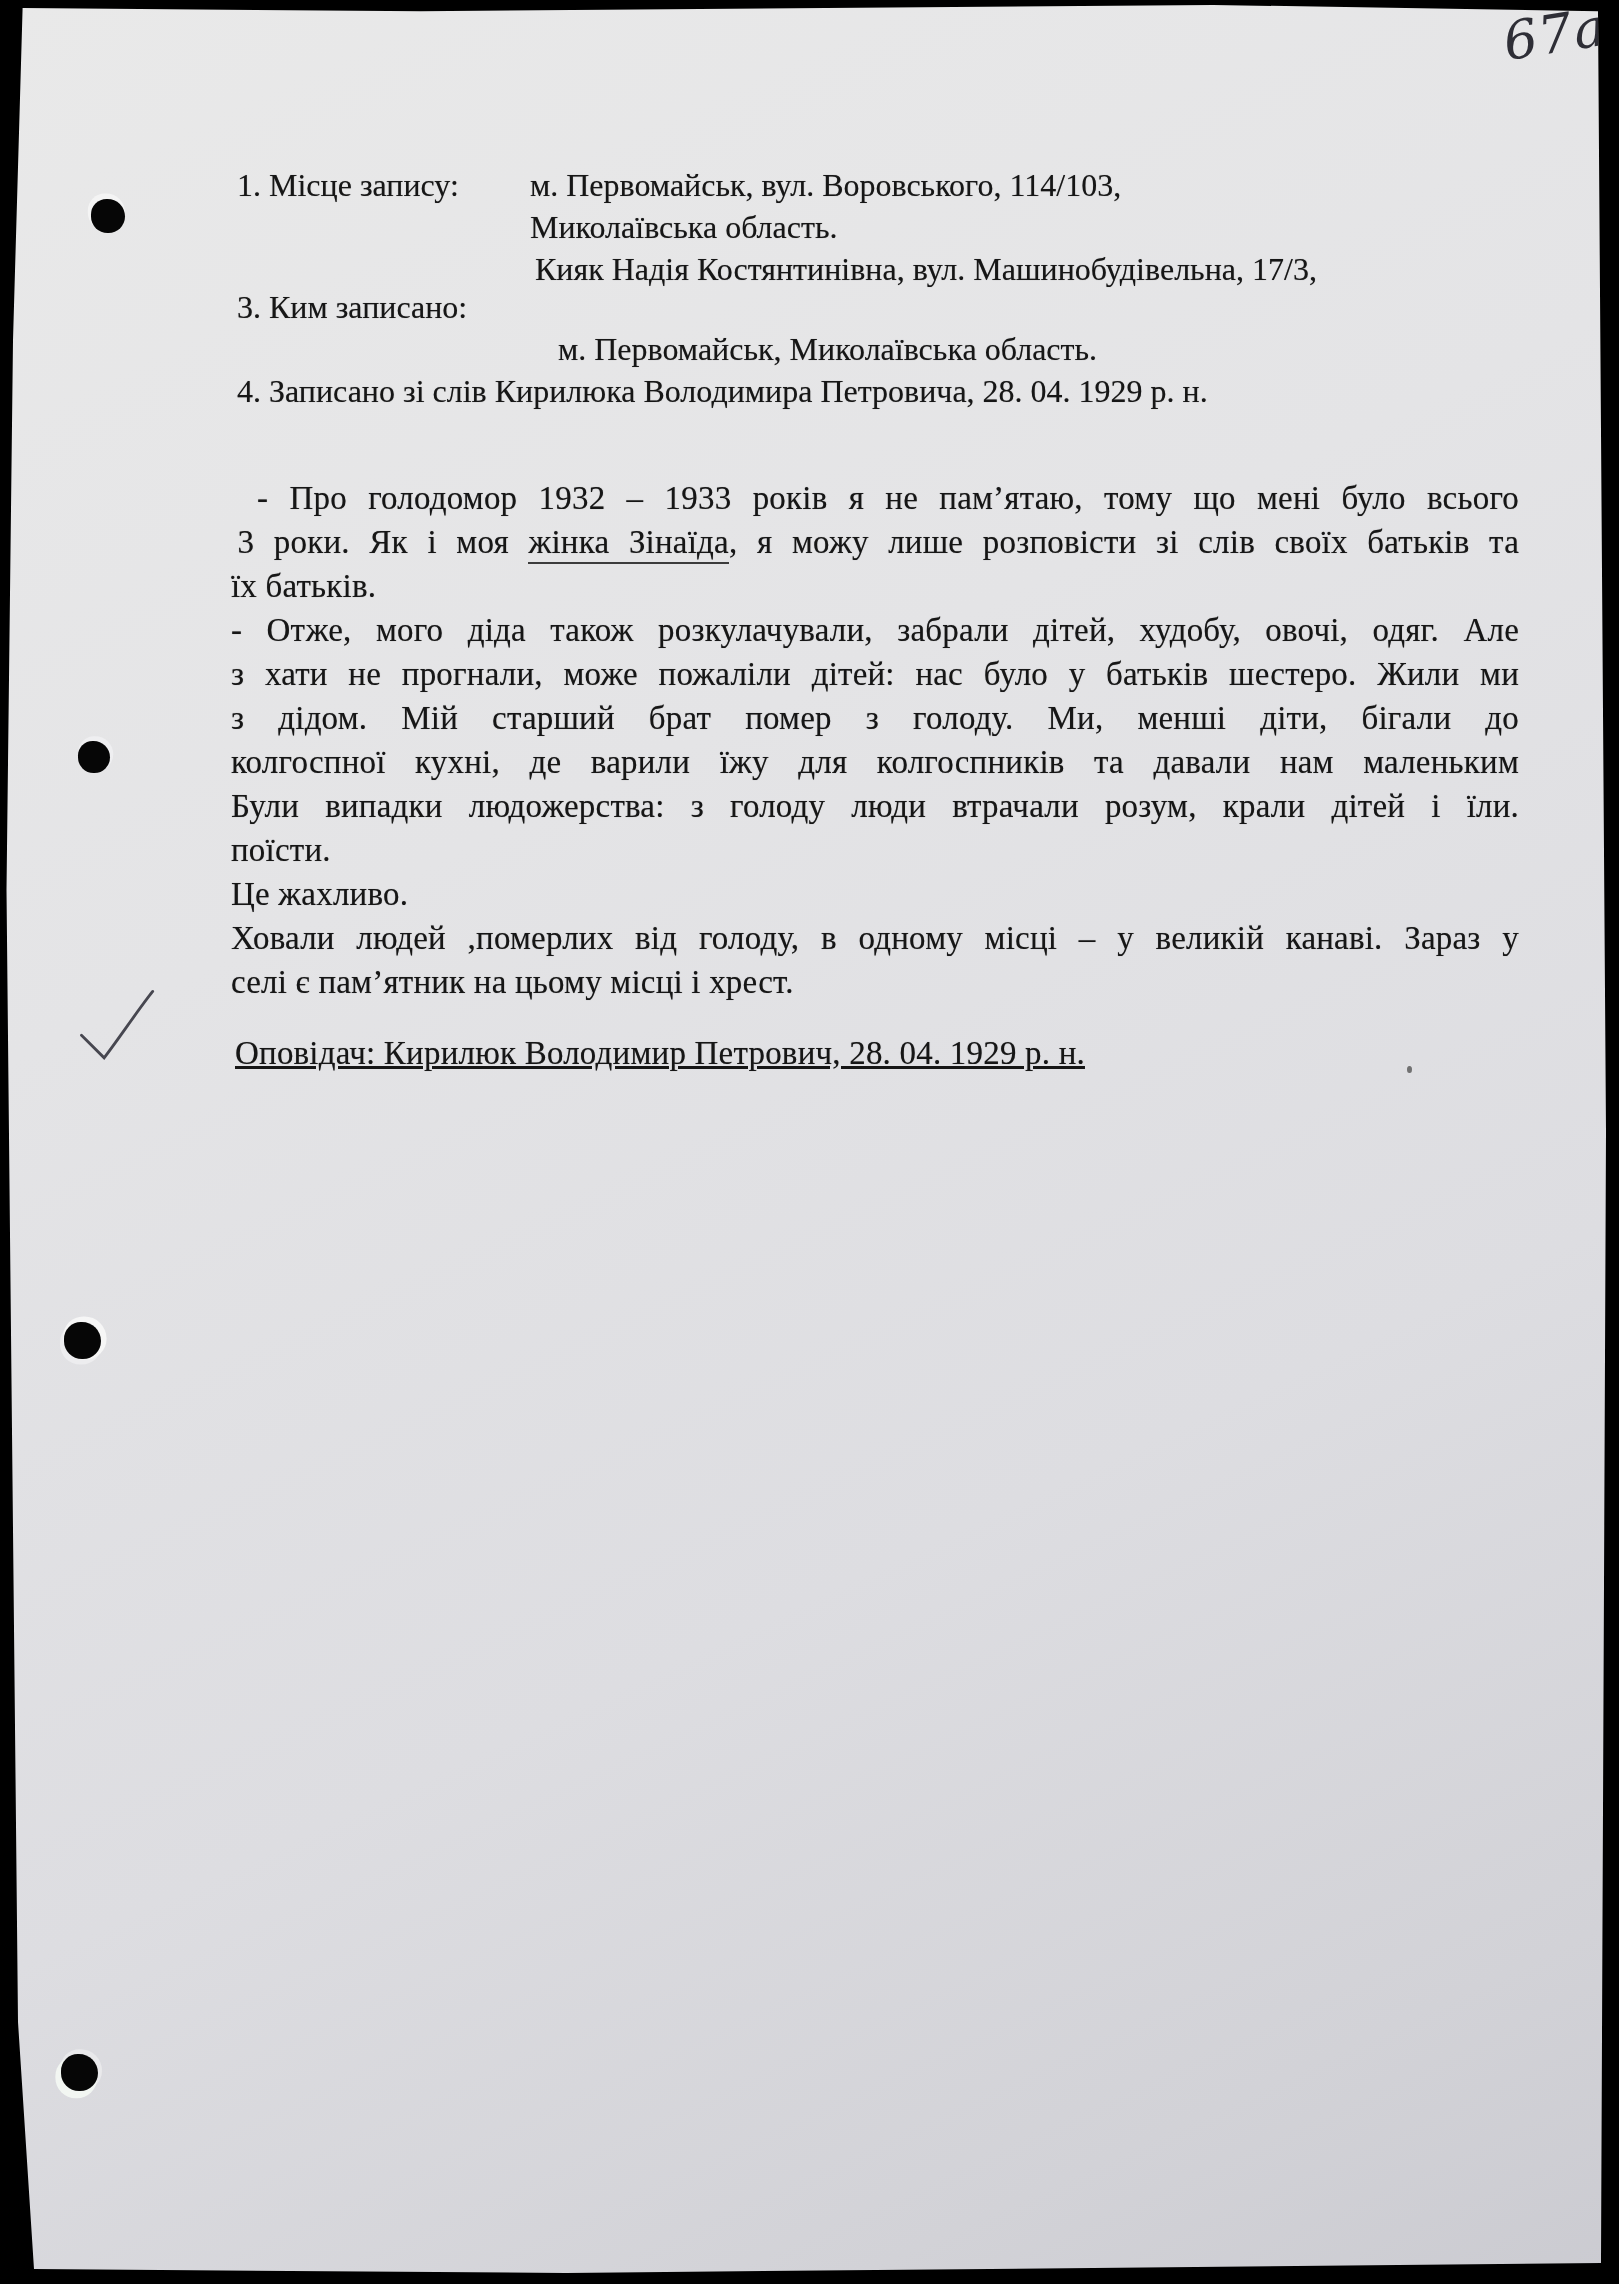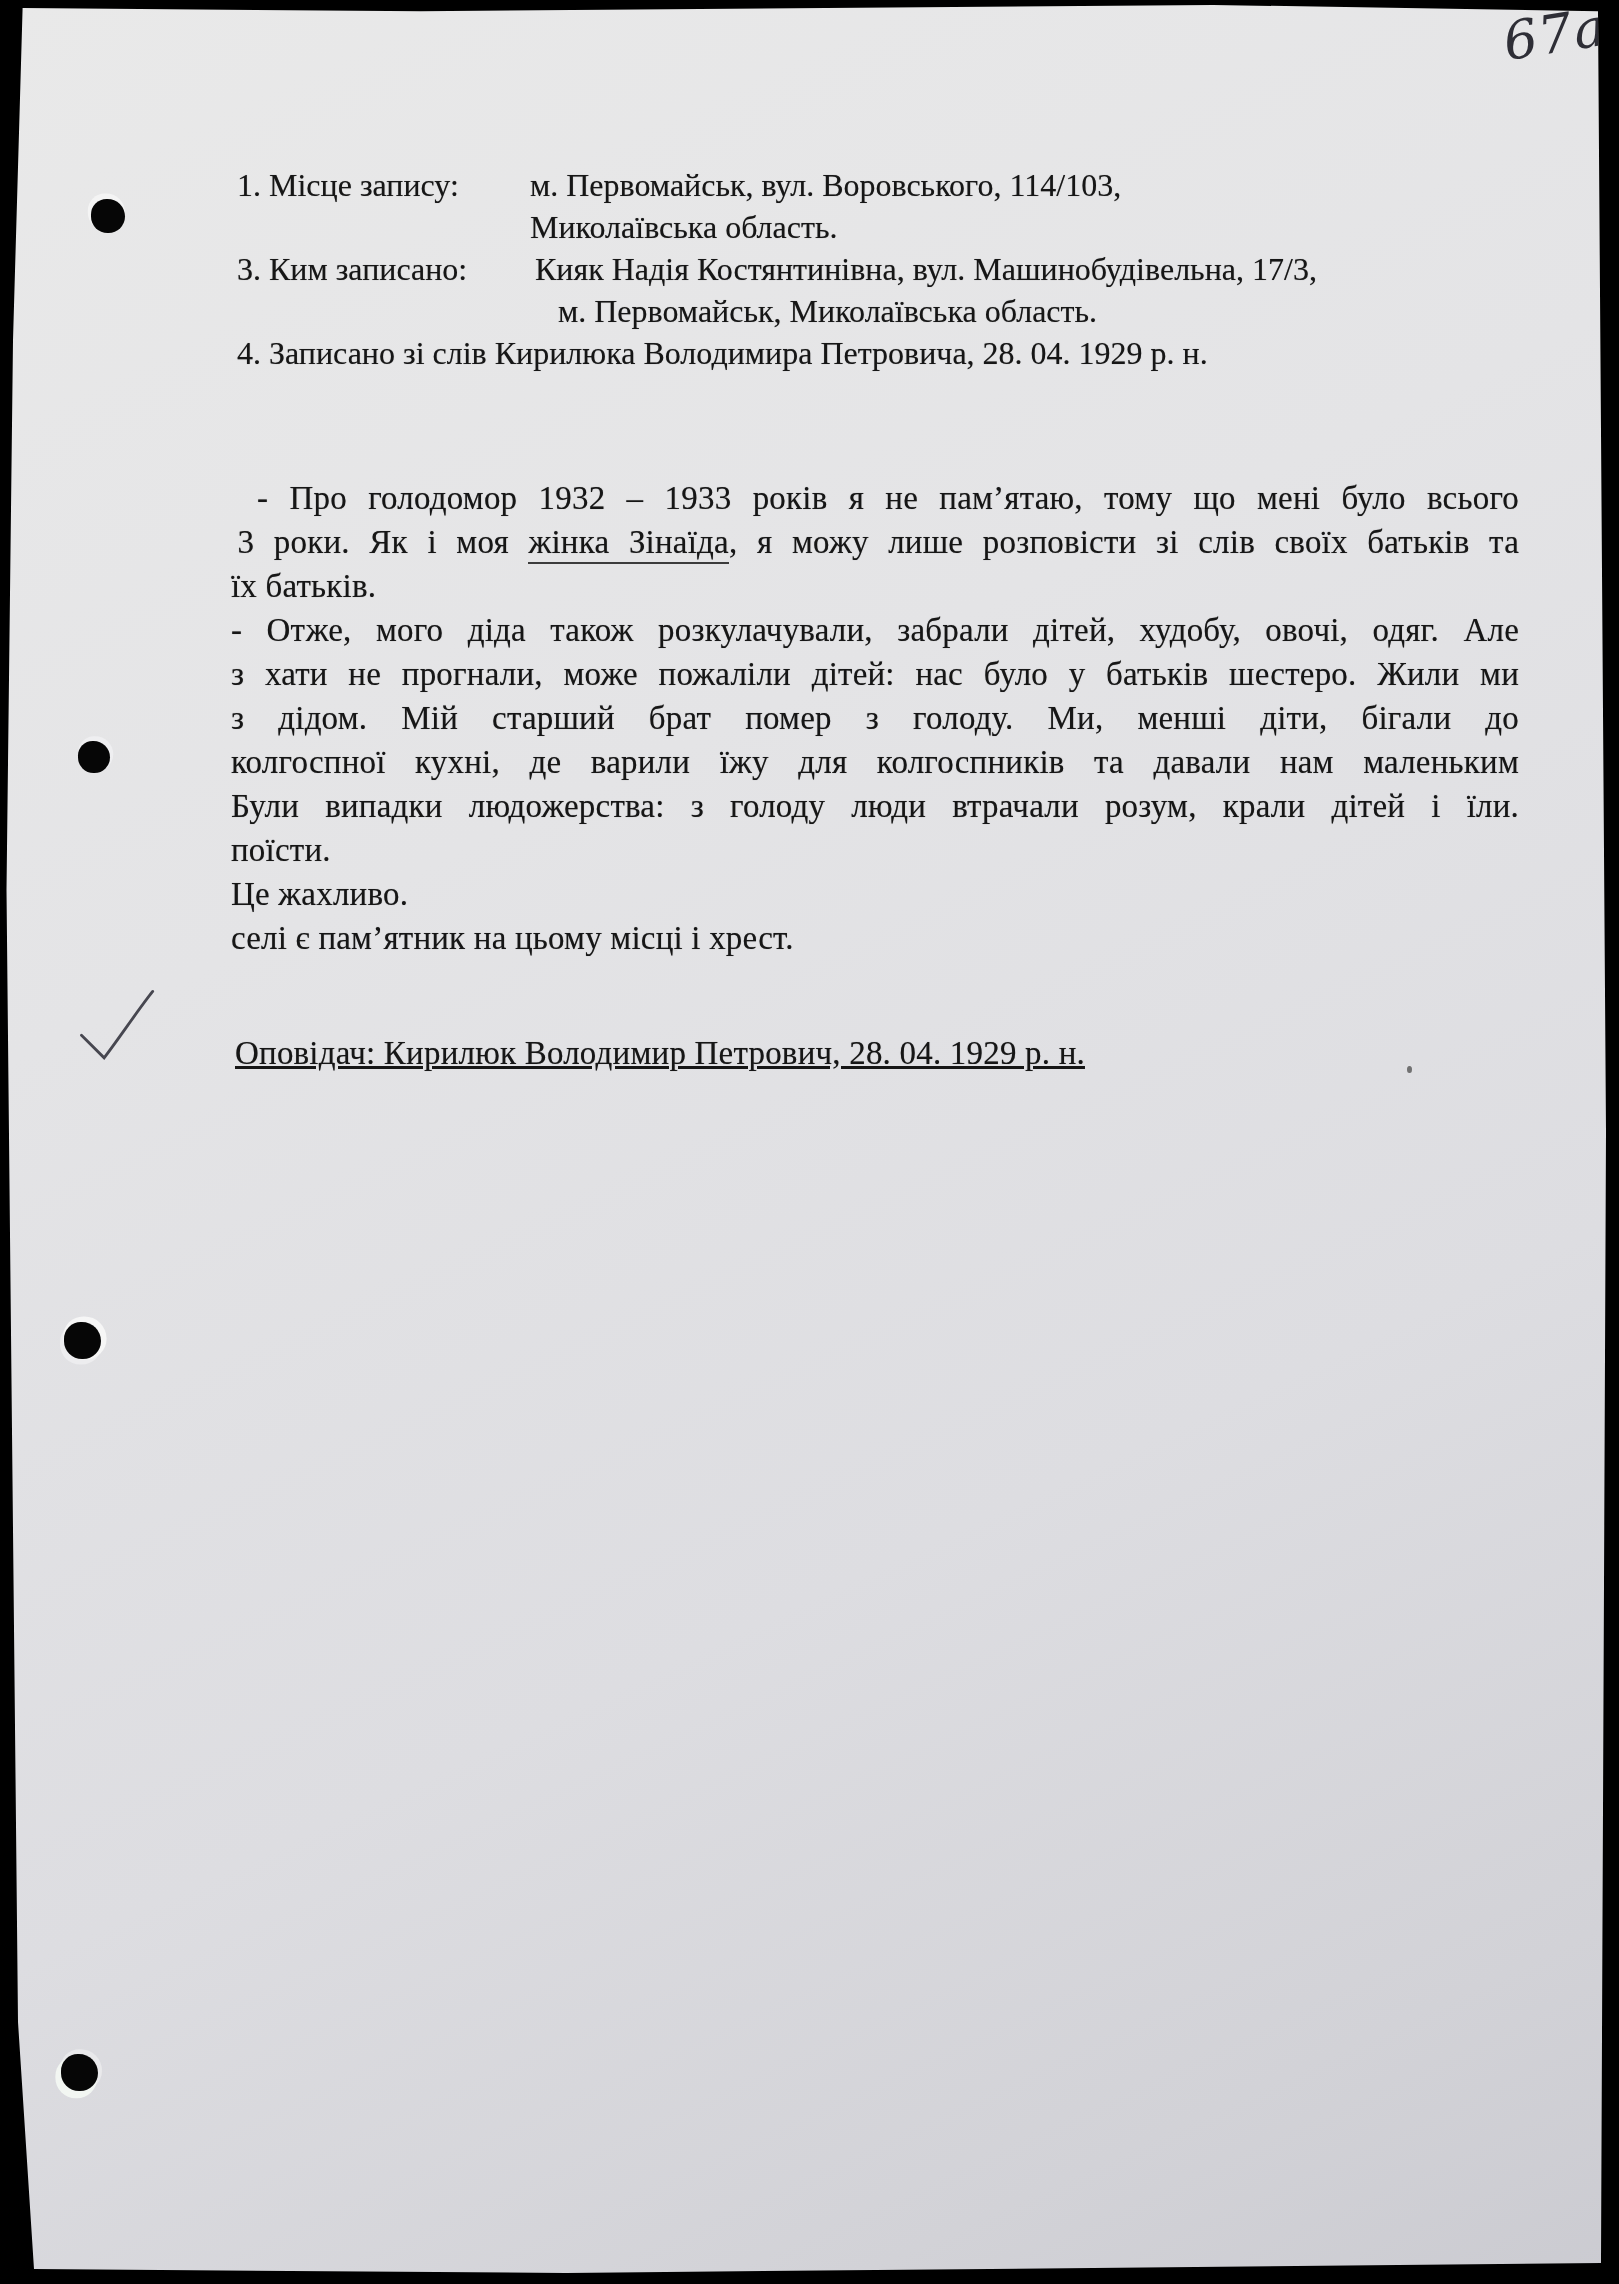--- a/index.html
+++ b/index.html
@@ -30,21 +30,21 @@
     font-family:"DejaVu Serif",serif;
     letter-spacing:1.6px;
   }
   
   .check{position:absolute;left:75px;top:985px;}
   
   .hdr{position:absolute;left:237px;top:164px;width:1286px;font-size:32px;line-height:42px;}
   .hrow{display:flex;}
   .hlabel{flex:0 0 293px;}
   .hrow.r2 .hlabel{flex-basis:285px;}
-  .hrow.r3 .hlabel{flex-basis:298px;}
+  .hrow.r3 .hlabel{flex-basis:298px;margin-top:38px;}
   .hcont1{margin-left:293px;}
   .hcont3{margin-left:321px;}
   
   .bodyblk{position:absolute;left:231px;top:476px;width:1288px;font-size:33px;letter-spacing:0.2px;}
   .bline{height:44px;line-height:44px;white-space:nowrap;}
   .bline.j{white-space:normal;text-align:justify;text-align-last:justify;text-justify:inter-word;}
   .bline.i1{padding-left:26px;}
   .bline.i2{padding-left:6.5px;}
   .u{border-bottom:2.4px solid #3c3c3c;padding-bottom:2px;}
   
@@ -88,20 +88,21 @@
     <div class="bline j i1">- Про голодомор 1932 – 1933 років я не пам’ятаю, тому що мені було всього</div>
     <div class="bline j i2"><span>3 роки. Як і моя </span><span class="u">жінка Зінаїда</span><span>, я можу лише розповісти зі слів своїх батьків та</span></div>
     <div class="bline">їх батьків.</div>
     <div class="bline j">- Отже, мого діда також розкулачували, забрали дітей, худобу, овочі, одяг. Але</div>
     <div class="bline j">з хати не прогнали, може пожаліли дітей: нас було у батьків шестеро. Жили ми</div>
     <div class="bline j">з дідом. Мій старший брат помер з голоду. Ми, менші діти, бігали до</div>
     <div class="bline j">колгоспної кухні, де варили їжу для колгоспників та давали нам маленьким</div>
     <div class="bline j">Були випадки людожерства: з голоду люди втрачали розум, крали дітей і їли.</div>
     <div class="bline">поїсти.</div>
     <div class="bline">Це жахливо.</div>
+    <div class="bline j">Ховали людей ,померлих від голоду, в одному місці – у великій канаві. Зараз у</div>
     <div class="bline">селі є пам’ятник на цьому місці і хрест.</div>
   </div>
 
   <div class="narr txt">Оповідач: Кирилюк Володимир Петрович, 28. 04. 1929 р. н.</div>
 
   <span class="speck"></span>
 </div>
 
 
 </body></html>

